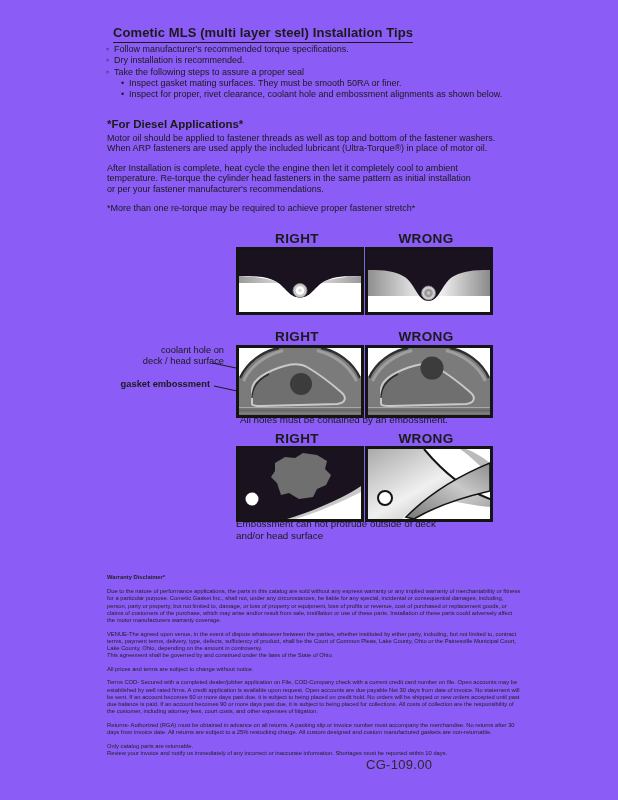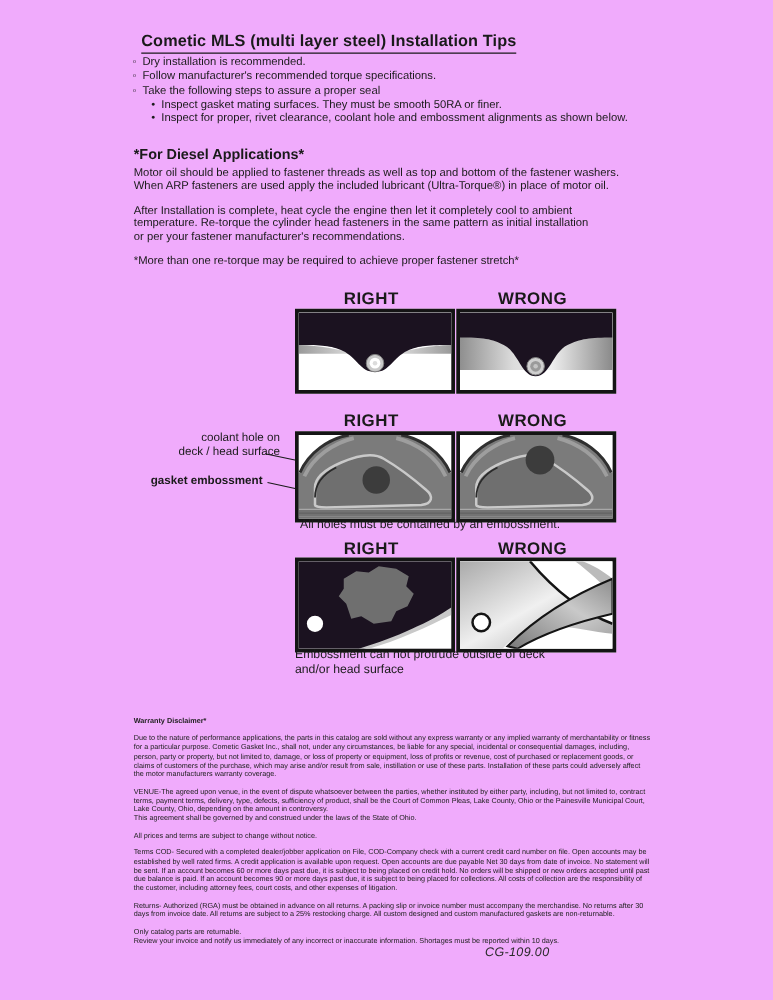--- a/index.html
+++ b/index.html
@@ -1,17 +1,17 @@
 <!DOCTYPE html>
 <html><head>
 <meta charset="utf-8">
 <style>
   html,body{margin:0;padding:0;background:#ffffff;}
   .page{
-    position:relative;width:618px;height:800px;background:#f0abfc;overflow:hidden;
+    position:relative;width:618px;height:800px;background:#8b5cf6;overflow:hidden;
     font-family:"Liberation Sans","DejaVu Sans",sans-serif;color:#1a1a1a;
   }
   
   .title{
     position:absolute;left:113px;top:25px;font-size:13px;font-weight:bold;
     border-bottom:1.6px solid #1a1a1a;padding-bottom:2px;letter-spacing:.1px;
   }
   .bullets{position:absolute;left:106px;top:44px;font-size:9px;line-height:11.3px;width:480px;}
   .bullet-line{white-space:nowrap;}
   .marker{display:inline-block;width:8px;}
@@ -24,33 +24,33 @@
   
   .dlabel{position:absolute;width:122px;text-align:center;font-size:13.5px;font-weight:bold;letter-spacing:.4px;}
   .dbox{position:absolute;width:122px;height:62px;border:3px solid #141414;background:#fff;}
   .dbox svg{display:block;}
   .caption{position:absolute;font-size:9.8px;line-height:11.5px;white-space:pre-line;}
   .sidelabel{position:absolute;font-size:9.3px;line-height:10.6px;text-align:right;}
   
   .legal{position:absolute;left:107px;top:574px;width:414px;font-size:5.8px;line-height:7.2px;color:#222;}
   .legal .lhead{font-weight:bold;margin:0 0 7px 0;}
   .legal p{margin:0 0 6.4px 0;white-space:pre-line;}
-  .doccode{position:absolute;left:388px;top:757px;font-size:10px;color:#2b2b2b;letter-spacing:.3px;font-style:italic;}
+  .doccode{position:absolute;left:366px;top:757px;font-size:13px;color:#2b2b2b;letter-spacing:.3px;}
   .overlay{position:absolute;pointer-events:none;}
 </style>
 </head>
 <body>
 
 <div class="page">
 
   <div class="title">Cometic MLS (multi layer steel) Installation Tips</div>
 
   <div class="bullets">
+    <div class="bullet-line"><span class="marker">◦</span><span>Follow manufacturer's recommended torque specifications.</span></div>
     <div class="bullet-line"><span class="marker">◦</span><span>Dry installation is recommended.</span></div>
-    <div class="bullet-line"><span class="marker">◦</span><span>Follow manufacturer's recommended torque specifications.</span></div>
     <div class="bullet-line"><span class="marker">◦</span><span>Take the following steps to assure a proper seal</span></div>
     <div class="bullet-line sub"><span class="marker">•</span><span>Inspect gasket mating surfaces.  They must be smooth 50RA or finer.</span></div>
     <div class="bullet-line sub"><span class="marker">•</span><span>Inspect for proper, rivet clearance, coolant hole and embossment alignments as shown below.</span></div>
   </div>
 
   <div class="diesel-head">*For Diesel Applications*</div>
   <div class="para p1">Motor oil should be applied to fastener threads as well as top and bottom of the fastener washers.
 When ARP fasteners are used apply the included lubricant (Ultra-Torque®) in place of motor oil.</div>
   <div class="para p3">*More than one re-torque may be required to achieve proper fastener stretch*</div>
   <div class="para p2">After Installation is complete, heat cycle the engine then let it completely cool to ambient

